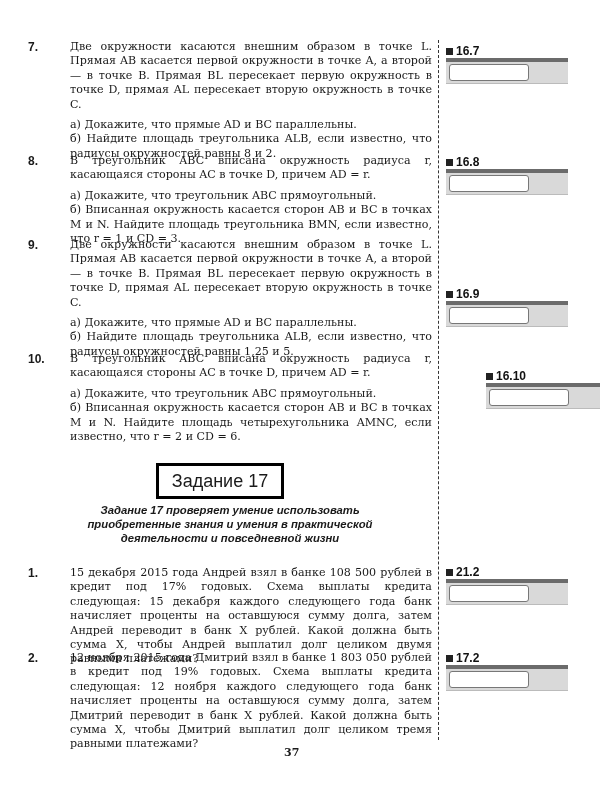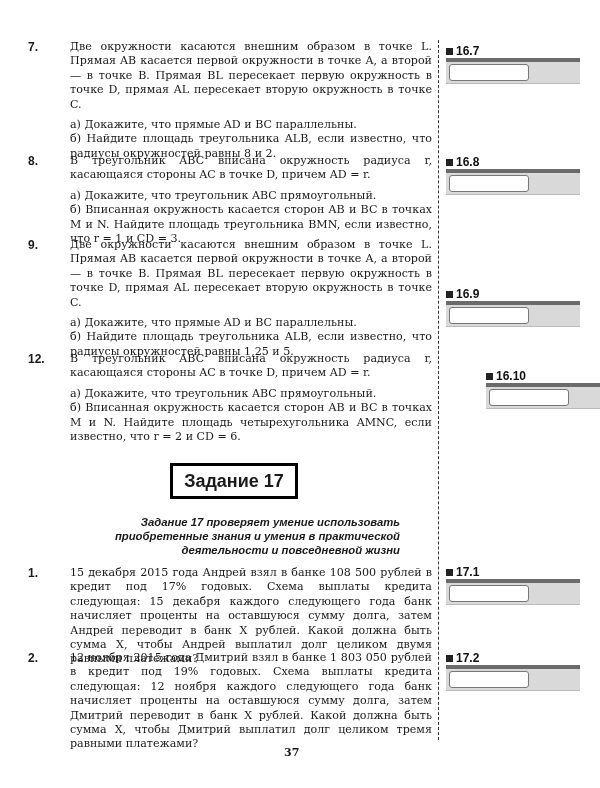--- a/index.html
+++ b/index.html
@@ -6,34 +6,34 @@
   body { width: 600px; height: 788px; position: relative; overflow: hidden;
          font-family: "DejaVu Serif", "Liberation Serif", serif; color: #1a1a1a; }
   .divider { position: absolute; left: 438px; top: 40px; height: 700px; width: 0;
              border-left: 1.3px dashed #333; }
   .problem { position: absolute; left: 28px; width: 404px; font-size: 11.1px; line-height: 14.4px; }
   .num { position: absolute; left: 0; top: 0; font-family: "Liberation Sans", sans-serif;
          font-weight: bold; font-size: 12px; }
   .body { margin-left: 42px; text-align: justify; }
   .body p { margin: 0; }
   .body p.gap { margin-top: 6px; }
-  .ans { position: absolute; left: 446px; width: 134px; }
+  .ans { position: absolute; left: 446px; width: 122px; }
   .ans-label { font-family: "Liberation Sans", sans-serif; font-weight: bold; font-size: 12px;
                line-height: 13px; color: #111; display: flex; align-items: center; }
   .ans-label .sq { display: inline-block; width: 7px; height: 7px; background: #222; margin-right: 3px; }
   .ans-box { height: 21px; background: #d9d9d9; border-top: 4px solid #6b6b6b;
              border-bottom: 1px solid #bbb; position: relative; }
   .ans-field { position: absolute; left: 3px; top: 2px; width: 78px; height: 15px;
                background: #fff; border: 1px solid #777; border-radius: 3px; }
-  .task-title { position: absolute; left: 170px; top: 463px; width: 122px; height: 30px;
+  .task-title { position: absolute; left: 156px; top: 463px; width: 122px; height: 30px;
                 border: 3.5px solid #000; font-family: "Liberation Sans", sans-serif;
-                font-weight: bold; font-size: 18px; text-align: center; line-height: 30px; }
-  .task-desc { position: absolute; left: 60px; top: 503px; width: 340px; text-align: right;
+                font-weight: normal; font-size: 18px; text-align: center; line-height: 30px; }
+  .task-desc { position: absolute; left: 60px; top: 503px; width: 340px; text-align: center;
                font-family: "Liberation Sans", sans-serif; font-style: italic; font-weight: bold;
-               font-size: 11.3px; line-height: 14px; margin-top: 12px; }
+               font-size: 11.3px; line-height: 14px; }
   .page-num { position: absolute; left: 284px; top: 746px; font-size: 11px; font-weight: bold; }
 </style>
 </head>
 <body>
 
 <div class="divider"></div>
 
 <div class="problem" style="top:40px;">
   <span class="num">7.</span>
   <div class="body">
@@ -55,21 +55,21 @@
 <div class="problem" style="top:238px;">
   <span class="num">9.</span>
   <div class="body">
     <p>Две окружности касаются внешним образом в точке L. Прямая AB касается первой окружности в точке A, а второй — в точке B. Прямая BL пересекает первую окружность в точке D, прямая AL пересекает вторую окружность в точке C.</p>
     <p class="gap">а) Докажите, что прямые AD и BC параллельны.</p>
     <p>б) Найдите площадь треугольника ALB, если известно, что радиусы окружностей равны 1,25 и 5.</p>
   </div>
 </div>
 
 <div class="problem" style="top:352px;">
-  <span class="num">12.</span>
+  <span class="num">10.</span>
   <div class="body">
     <p>В треугольник ABC вписана окружность радиуса r, касающаяся стороны AC в точке D, причем AD = r.</p>
     <p class="gap">а) Докажите, что треугольник ABC прямоугольный.</p>
     <p>б) Вписанная окружность касается сторон AB и BC в точках M и N. Найдите площадь четырехугольника AMNC, если известно, что r = 2 и CD = 6.</p>
   </div>
 </div>
 
 <div class="task-title">Задание 17</div>
 <div class="task-desc">Задание 17 проверяет умение использовать приобретенные знания и умения в практической деятельности и повседневной жизни</div>
 
@@ -119,21 +119,21 @@
       <span class="sq"></span>
       <span>16.10</span>
     </div>
   <div class="ans-box">
       <div class="ans-field"></div>
     </div>
 </div>
 <div class="ans" style="top:566px;">
   <div class="ans-label">
       <span class="sq"></span>
-      <span>17.1</span>
+      <span>21.2</span>
     </div>
   <div class="ans-box">
       <div class="ans-field"></div>
     </div>
 </div>
 <div class="ans" style="top:652px;">
   <div class="ans-label">
       <span class="sq"></span>
       <span>17.2</span>
     </div>

